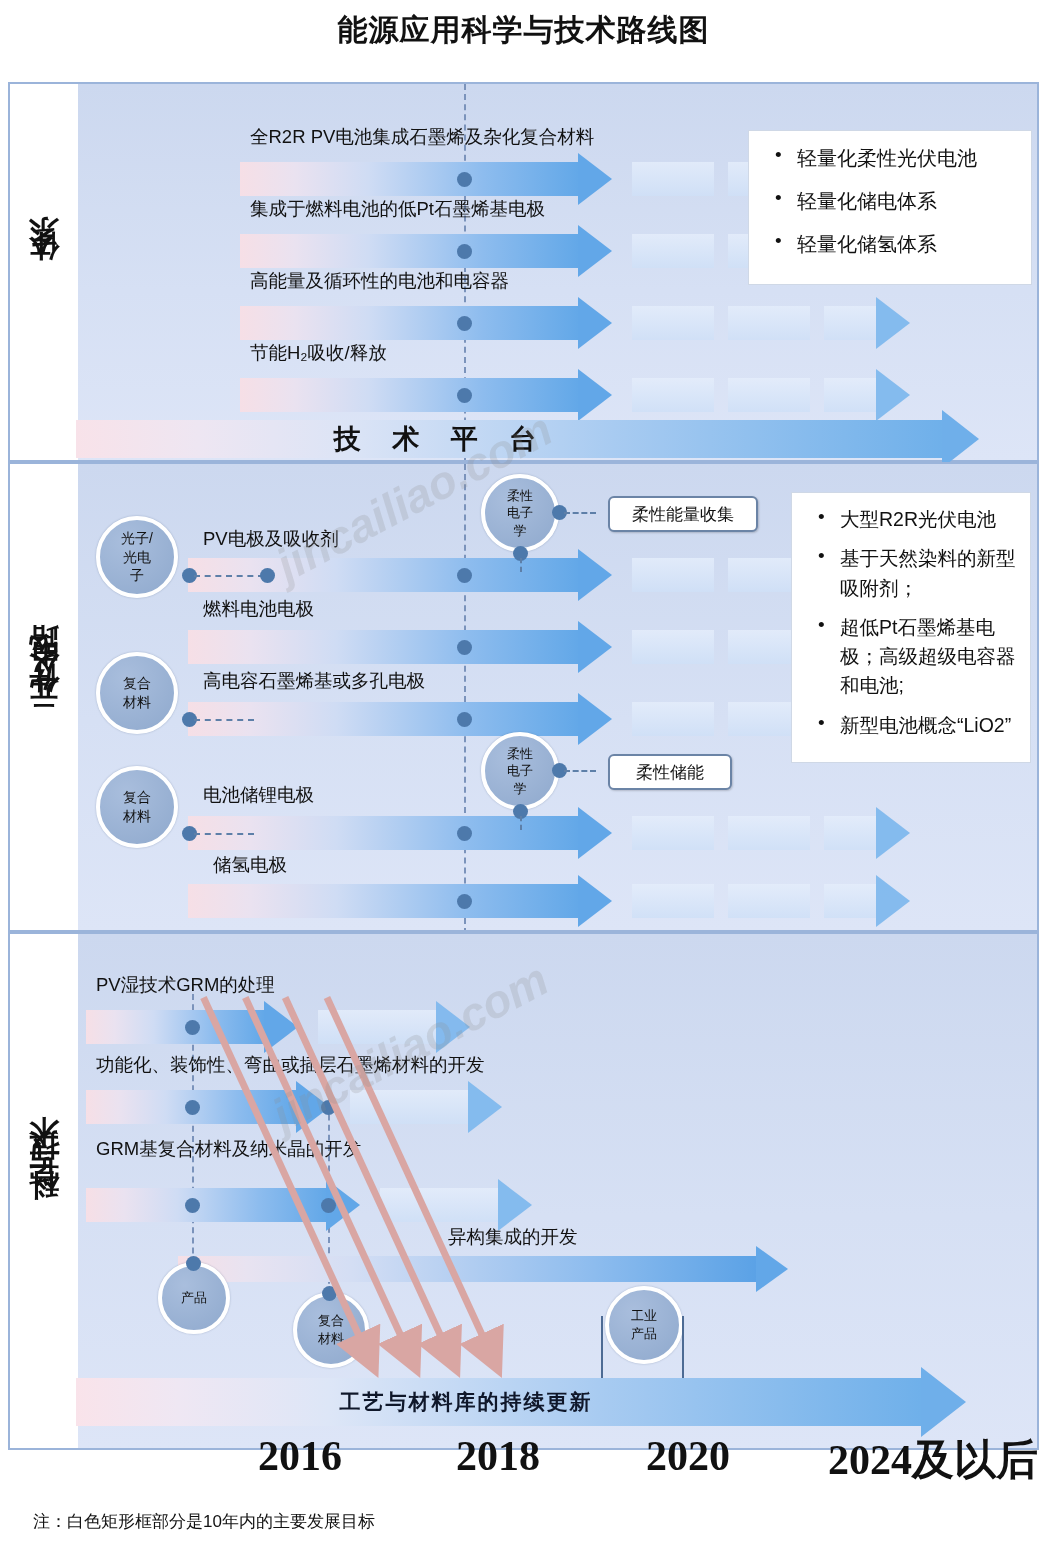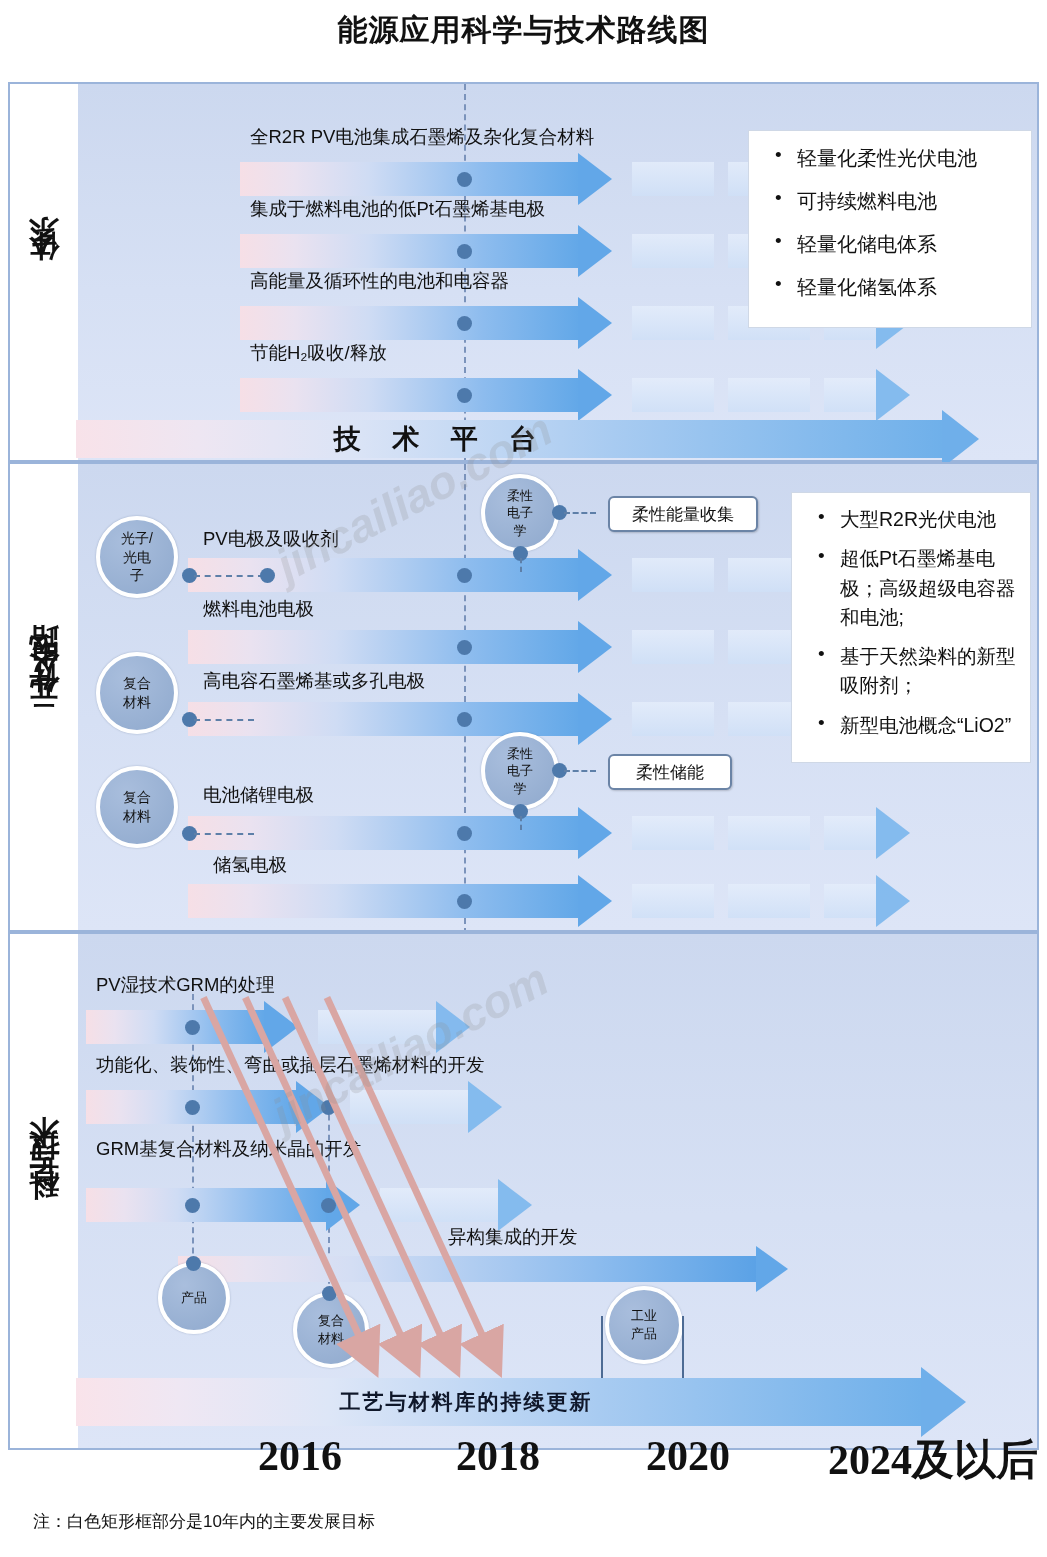--- a/index.html
+++ b/index.html
@@ -176,21 +176,20 @@
       <div class="seg-head" style="left:636px;"></div>
     </div>
     <div class="dot" style="left:379px;top:304px;"></div>
 
   </div>
 </div>
 
 <div class="goal-panel" id="goal-systems">
   <ul>
     <li>轻量化柔性光伏电池</li>
-    <li>可持续燃料电池</li>
     <li>轻量化储电体系</li>
     <li>轻量化储氢体系</li>
   </ul>
 </div>
 
 <div id="platform-banner">
   <div class="pb-body"></div>
   <div class="pb-head"></div>
   <div class="pb-text">技 术 平 台</div>
 </div>
@@ -308,22 +307,22 @@
     </div>
     <div class="dot" style="left:435px;top:340px;"></div>
     <div class="dashconn-v" style="left:442px;top:352px;height:14px;"></div>
 
   </div>
 </div>
 
 <div class="goal-panel" id="goal-devices">
   <ul>
     <li>大型R2R光伏电池</li>
+    <li>基于天然染料的新型吸附剂；</li>
     <li>超低Pt石墨烯基电极；高级超级电容器和电池;</li>
-    <li>基于天然染料的新型吸附剂；</li>
     <li>新型电池概念“LiO2”</li>
   </ul>
 </div>
 
 <div class="band" id="band-science">
   <div class="band-label">
     <span>科学与技术</span>
   </div>
   <div class="band-body">
 

